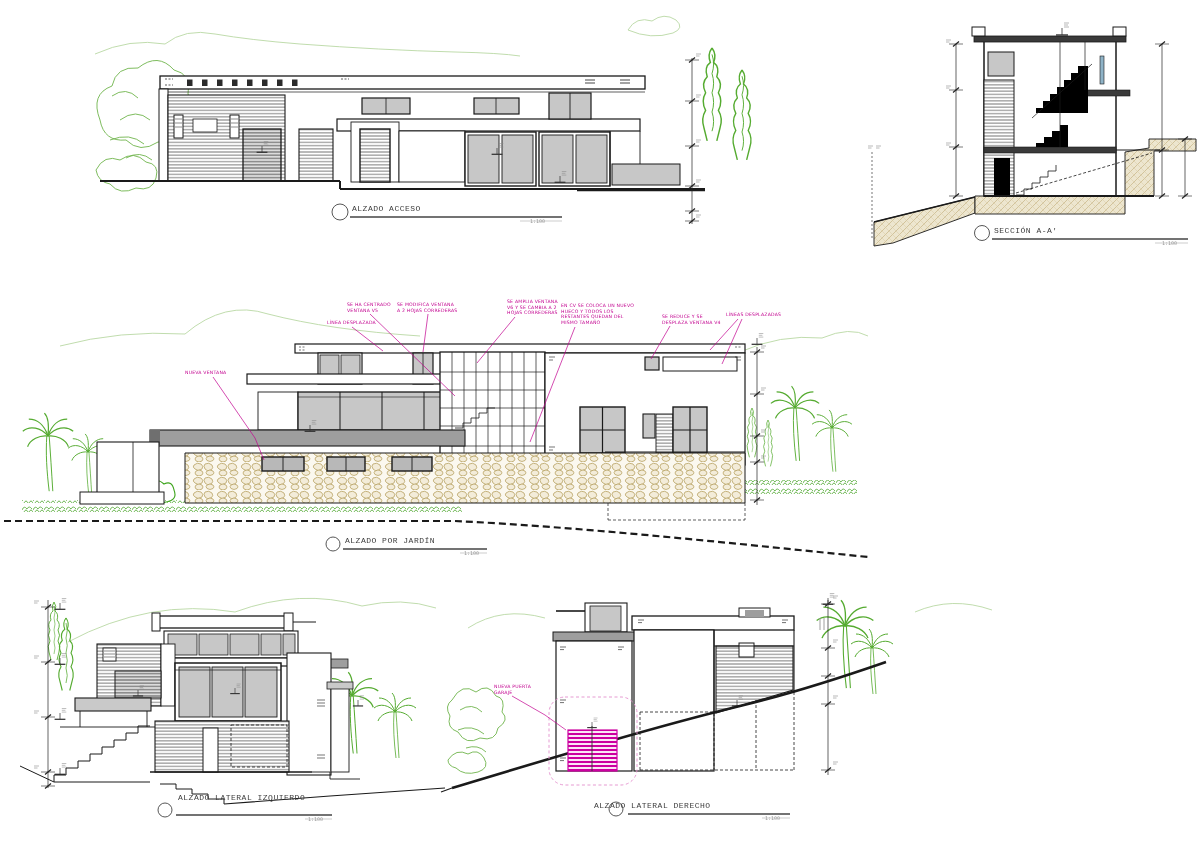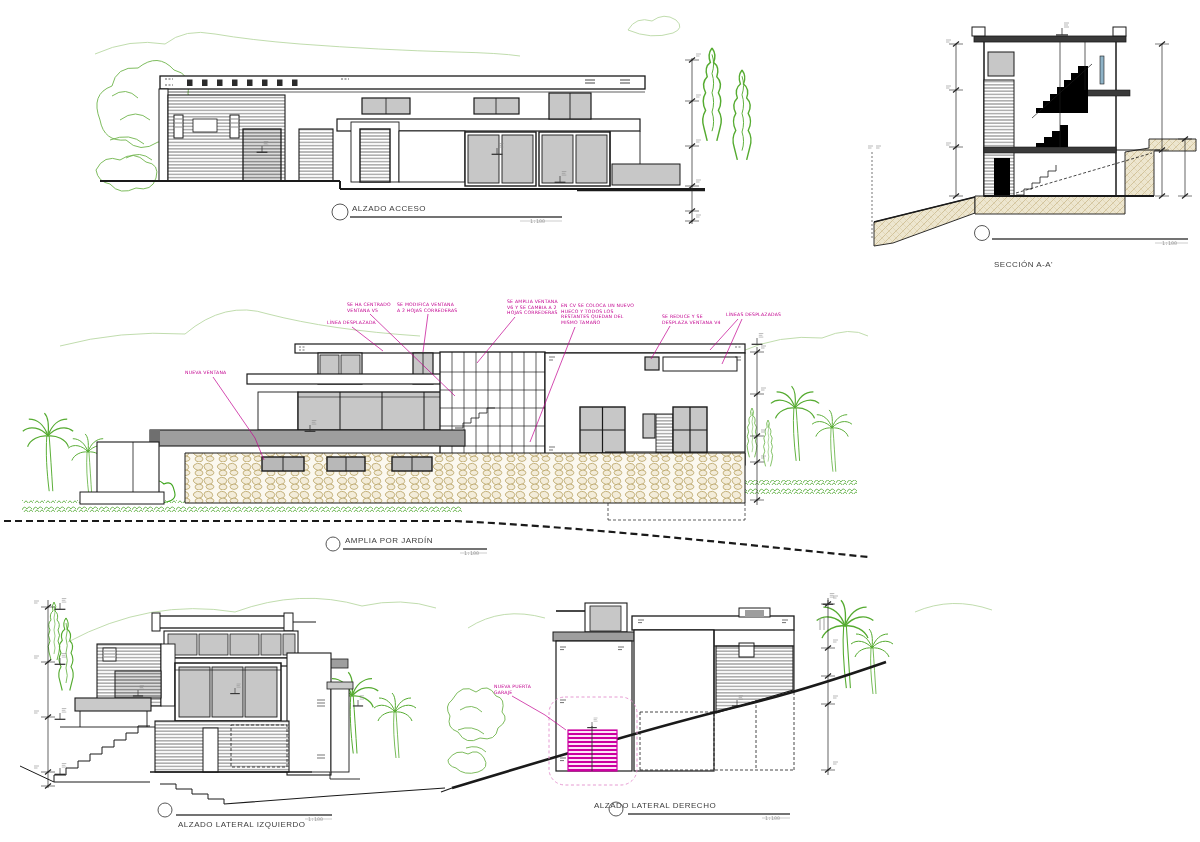--- a/index.html
+++ b/index.html
@@ -1,19 +1,19 @@
 <!DOCTYPE html>
 <html><head>
 <meta charset="utf-8">
 <style>
   html,body{margin:0;padding:0;background:#fff;}
   .canvas{position:relative;width:1200px;height:842px;background:#ffffff;overflow:hidden;
           font-family:"DejaVu Sans",sans-serif;}
   .sheet{position:absolute;left:0;top:0;width:1200px;height:842px;}
-  .vtitle{position:absolute;font-family:Liberation Sans, sans-serif;font-size:8px;
+  .vtitle{position:absolute;font-family:Liberation Mono, monospace;font-size:8px;
           color:#3c3c3c;letter-spacing:0.5px;white-space:nowrap;}
   .vscale{position:absolute;font-family:"DejaVu Sans Mono",monospace;font-size:5px;
           color:#9a9a9a;white-space:nowrap;}
   .anno{position:absolute;font-family:"DejaVu Sans",sans-serif;font-size:4.6px;line-height:1.25;
         color:#c2008f;white-space:pre-line;letter-spacing:0.2px;}
   .veg{stroke:#6fb44c;fill:none;stroke-width:0.9;}
   .veg-light{stroke:#b9d8a4;fill:none;stroke-width:0.9;}
   .vegB{stroke:#3fa51e;fill:none;stroke-width:1.1;}
 </style>
 </head>
@@ -450,27 +450,27 @@
     <circle cx="616" cy="809" r="7" stroke-width="0.9"></circle>
     <path d="M628,814 H790" stroke-width="1.6"></path>
     <path d="M762,818 H790" stroke="#999" stroke-width="0.5"></path>
   </g>
 </g>
 </svg>
 
 <div class="vtitle" style="left:352px;top:204px;">ALZADO ACCESO</div>
 <div class="vscale" style="left:530px;top:218px;">1:100</div>
 
-<div class="vtitle" style="left:994px;top:226px;margin-top:34px;">SECCIÓN A-A'</div>
+<div class="vtitle" style="left:994px;top:226px;">SECCIÓN A-A'</div>
 <div class="vscale" style="left:1162px;top:240px;">1:100</div>
 
-<div class="vtitle" style="left:345px;top:536px;">AMPLIA POR JARDÍN</div>
+<div class="vtitle" style="left:345px;top:536px;">ALZADO POR JARDÍN</div>
 <div class="vscale" style="left:464px;top:550px;">1:100</div>
 
-<div class="vtitle" style="left:178px;top:820px;">ALZADO LATERAL IZQUIERDO</div>
+<div class="vtitle" style="left:178px;top:793px;">ALZADO LATERAL IZQUIERDO</div>
 <div class="vscale" style="left:308px;top:816px;">1:100</div>
 
 <div class="vtitle" style="left:594px;top:801px;">ALZADO LATERAL DERECHO</div>
 <div class="vscale" style="left:765px;top:815px;">1:100</div>
 
 <div class="anno" style="left:327px;top:320px;">LÍNEA DESPLAZADA</div>
 <div class="anno" style="left:347px;top:302px;">SE HA CENTRADO
 VENTANA V5</div>
 <div class="anno" style="left:397px;top:302px;">SE MODIFICA VENTANA
 A 2 HOJAS CORREDERAS</div>

